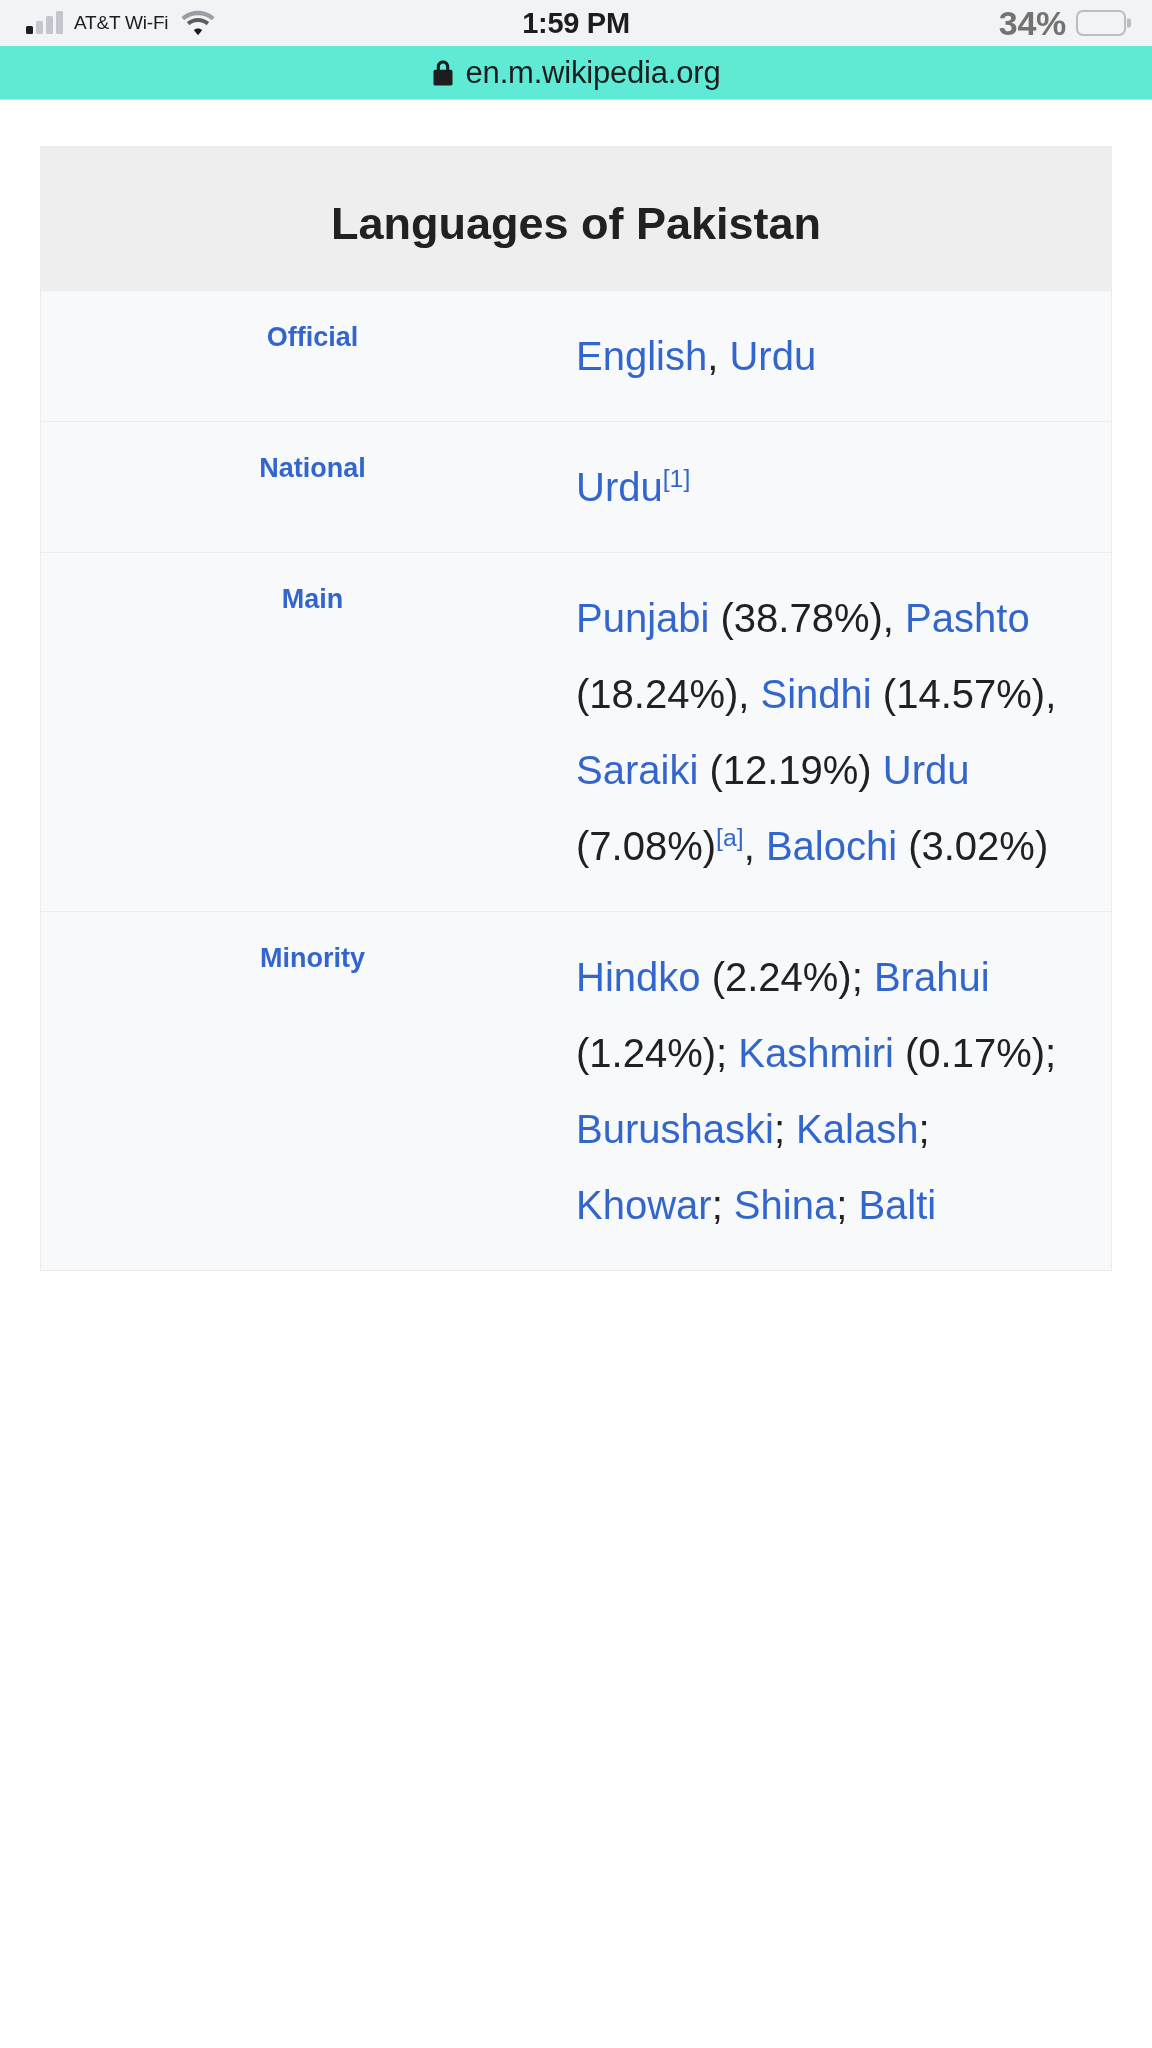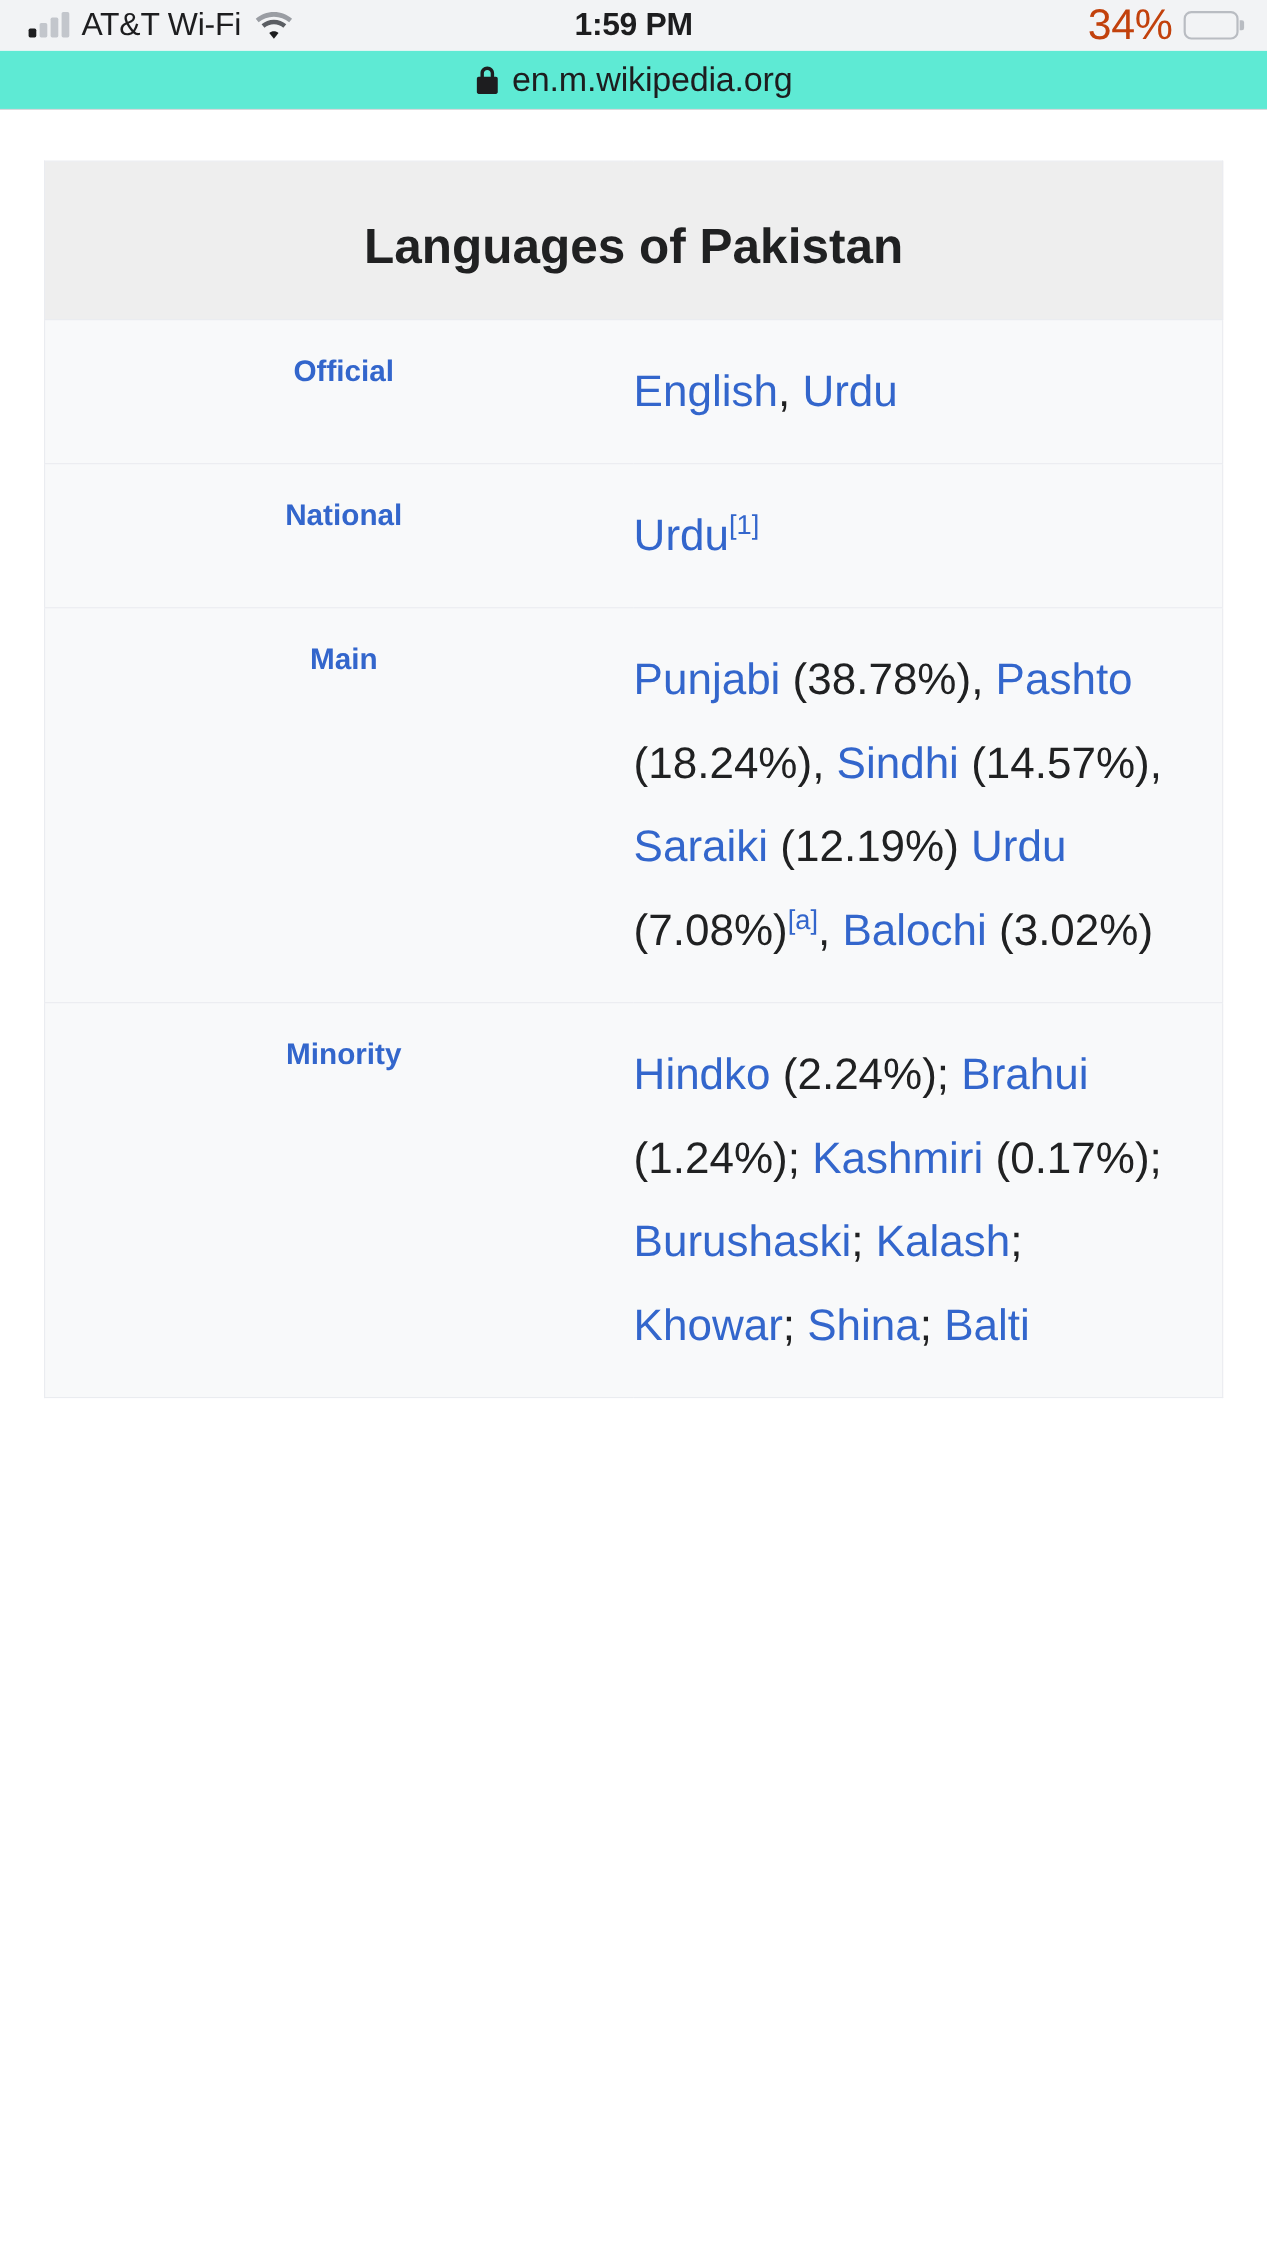--- a/index.html
+++ b/index.html
@@ -40,21 +40,21 @@
     border-radius: 1.5px;
     background: #c3c6cc;
   }
   .signal-bars i.on { background: #1d1d1f; }
   .signal-bars i:nth-child(1) { height: 8px; }
   .signal-bars i:nth-child(2) { height: 13px; }
   .signal-bars i:nth-child(3) { height: 18px; }
   .signal-bars i:nth-child(4) { height: 23px; }
 
   .carrier {
-    font-size: 29px;
+    font-size: 19px;
     font-weight: 400;
     color: #1d1d1f;
     letter-spacing: -0.2px;
     white-space: nowrap;
   }
   .wifi-icon { display: block; margin-left: 2px; }
 
   .status-center {
     position: absolute;
     left: 0; right: 0;
@@ -68,23 +68,23 @@
 
   .status-right {
     margin-left: auto;
     display: flex;
     align-items: center;
     gap: 10px;
     flex: 0 0 auto;
     z-index: 2;
   }
   .battery-pct {
-    font-size: 39px;
-    font-weight: 400;
-    color: #c2410c;
+    font-size: 34px;
+    font-weight: 700;
+    color: #737373;
     letter-spacing: -0.3px;
   }
   .battery {
     position: relative;
     width: 50px;
     height: 26px;
     border: 2.5px solid #b9bcc2;
     border-radius: 7px;
     padding: 2.5px;
   }

